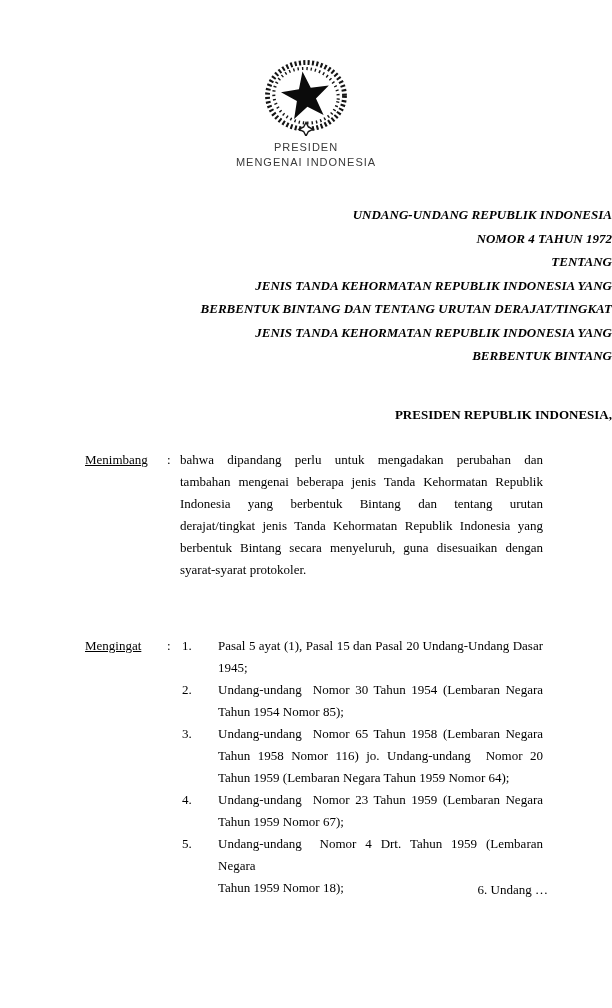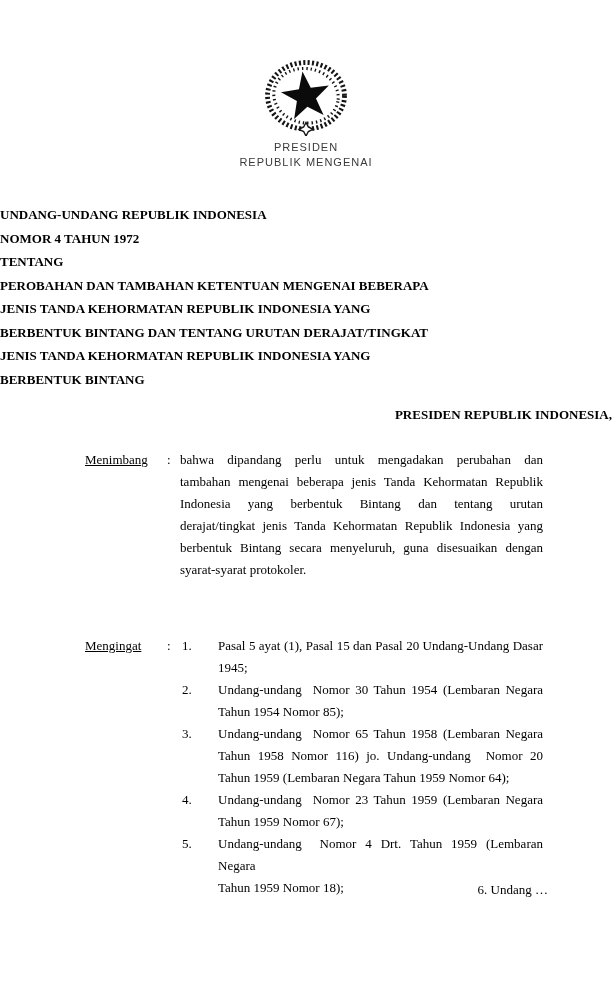--- a/index.html
+++ b/index.html
@@ -29,24 +29,25 @@
     font-size: 11px;
     line-height: 14.5px;
     letter-spacing: 1px;
     color: #3a3a3a;
   }
   .title-block {
     position: absolute;
     top: 203px;
     left: 0;
     width: 612px;
-    text-align: left;
+    text-align: right;
     font-weight: bold;
     font-size: 13px;
     line-height: 23.5px;
+    font-style: italic;
   }
   .salutation {
     position: absolute;
     top: 403px;
     left: 0;
     width: 612px;
     text-align: right;
     font-weight: bold;
     font-size: 13px;
     line-height: 23.5px;
@@ -86,28 +87,27 @@
     <svg width="88" height="77" viewBox="0 0 100 88" xmlns="http://www.w3.org/2000/svg">
       <ellipse cx="50" cy="42" rx="44" ry="38" fill="none" stroke="#151515" stroke-width="5.5" stroke-dasharray="2.4 2.6"></ellipse>
       <ellipse cx="50" cy="42" rx="37" ry="31" fill="none" stroke="#151515" stroke-width="3.5" stroke-dasharray="1.6 3.4" transform="rotate(10 50 42)"></ellipse>
       <polygon points="50,14 56.8,33.6 77.6,34 61,46.6 67,66.5 50,54.6 33,66.5 39,46.6 22.4,34 43.2,33.6" fill="#0b0b0b" transform="rotate(-8 50 43)"></polygon>
       <path d="M50 72.5 l2.7 5.2 5.3 2.6 -5.3 2.6 -2.7 5.2 -2.7 -5.2 -5.3 -2.6 5.3 -2.6 Z" fill="#ffffff" stroke="#151515" stroke-width="1.6"></path>
     </svg>
   </div>
 
   <div class="letterhead">
     <div>PRESIDEN</div>
-    <div>REPUBLIK MENGENAI</div>
+    <div>MENGENAI INDONESIA</div>
   </div>
 
   <div class="title-block">
     <div>UNDANG-UNDANG REPUBLIK INDONESIA</div>
     <div>NOMOR 4 TAHUN 1972</div>
     <div>TENTANG</div>
-    <div>PEROBAHAN DAN TAMBAHAN KETENTUAN MENGENAI BEBERAPA</div>
     <div>JENIS TANDA KEHORMATAN REPUBLIK INDONESIA YANG</div>
     <div>BERBENTUK BINTANG DAN TENTANG URUTAN DERAJAT/TINGKAT</div>
     <div>JENIS TANDA KEHORMATAN REPUBLIK INDONESIA YANG</div>
     <div>BERBENTUK BINTANG</div>
   </div>
 
   <div class="salutation">PRESIDEN REPUBLIK INDONESIA,</div>
 
   <div class="row menimbang">
     <div class="label">Menimbang</div>

